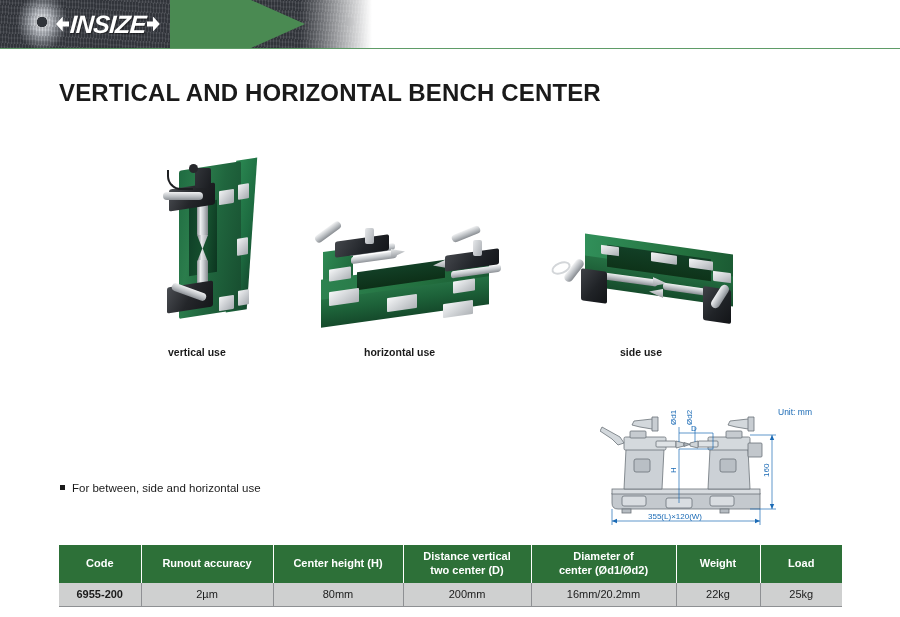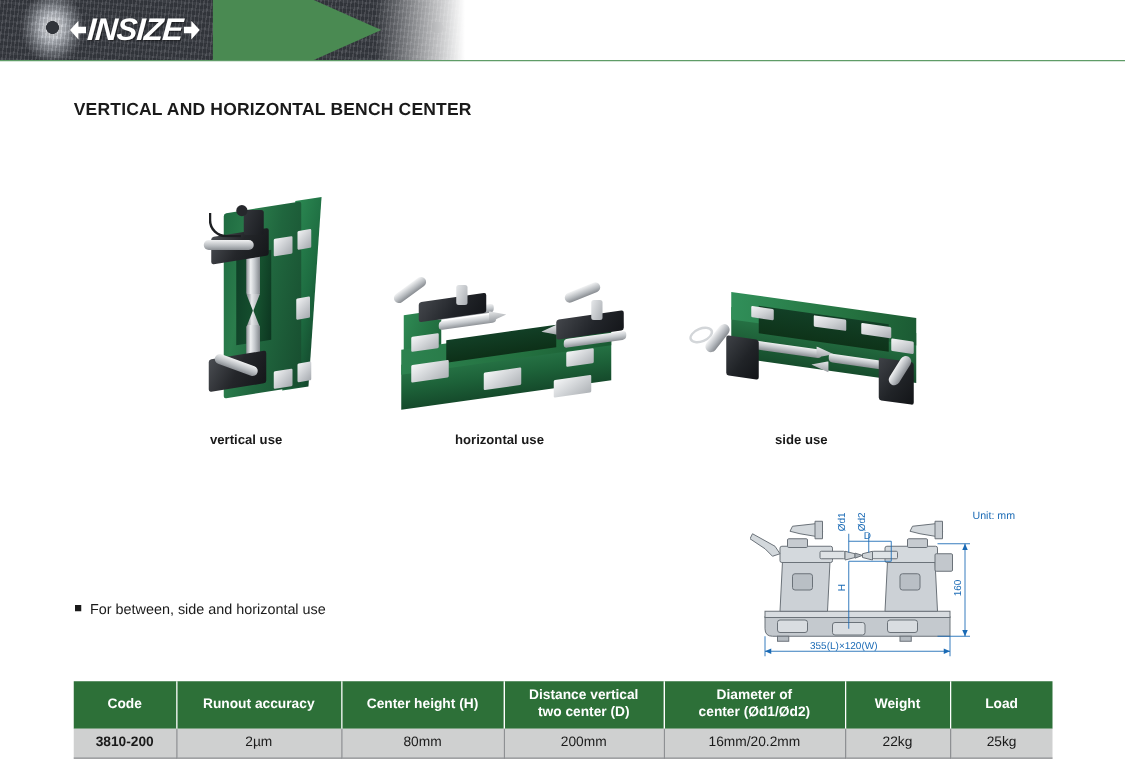--- a/index.html
+++ b/index.html
@@ -89,21 +89,21 @@
     position: absolute;
     left: 0; top: 48px;
     width: 900px; height: 1px;
     background: #5f9c67;
   }
 
   
   .page-title {
     position: absolute;
     left: 59px; top: 79px;
-    font-size: 14px;
+    font-size: 24px;
     font-weight: bold;
     letter-spacing: 0.15px;
     color: #1a1a1a;
   }
 
   
   .photo { position: absolute; }
 
   
   .p1 { left: 145px; top: 150px; width: 120px; height: 180px; }
@@ -631,21 +631,21 @@
       <th>
         <div>Weight</div>
       </th>
       <th>
         <div>Load</div>
       </th>
     </tr>
   </thead>
   <tbody>
     <tr>
-      <td class="code-cell">3810-200</td>
+      <td class="code-cell">6955-200</td>
       <td>2µm</td>
       <td>80mm</td>
       <td>200mm</td>
       <td>16mm/20.2mm</td>
       <td>22kg</td>
       <td>25kg</td>
     </tr>
   </tbody>
 </table>
 

